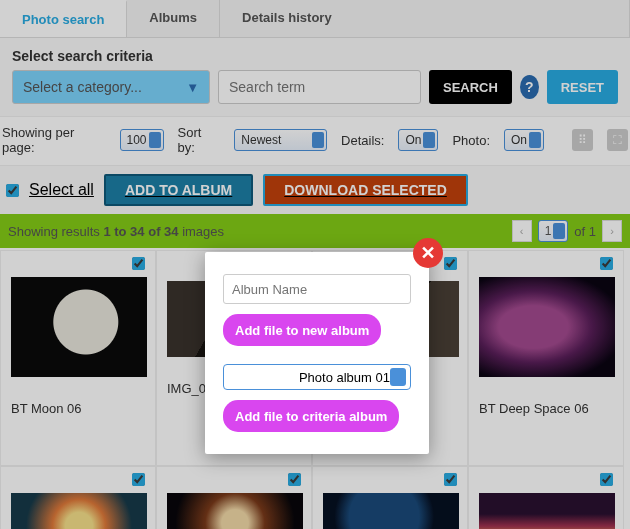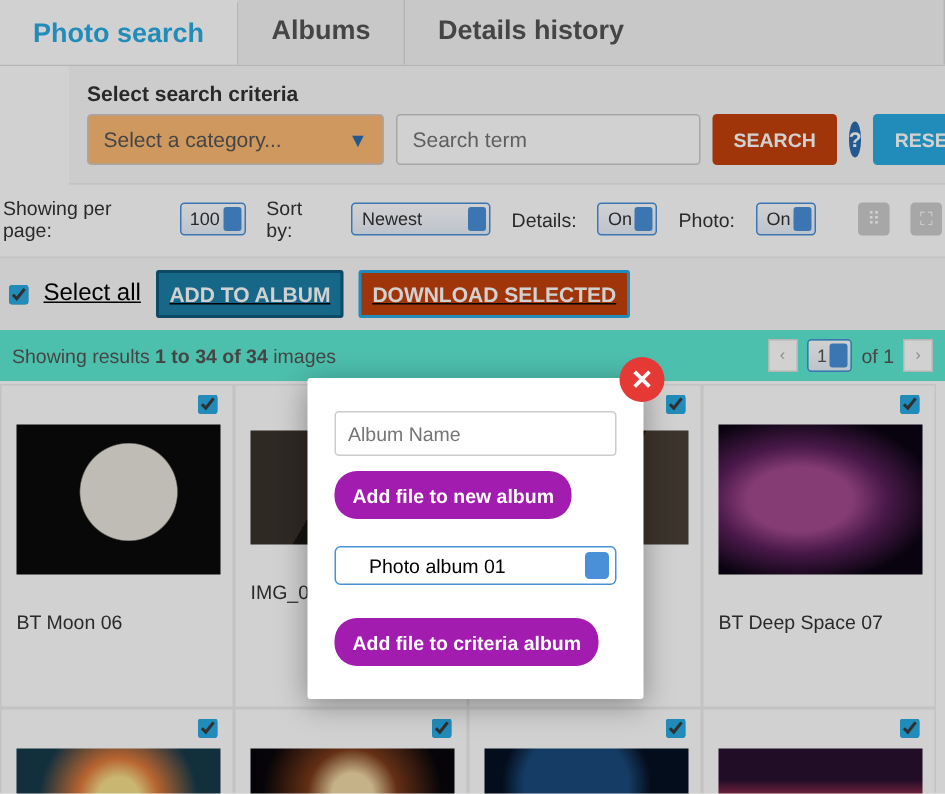--- a/index.html
+++ b/index.html
@@ -1,44 +1,44 @@
 <!DOCTYPE html>
 <html><head>
 <meta charset="utf-8">
 <style>
 * { box-sizing: border-box; margin: 0; padding: 0; font-family: Arial, Helvetica, sans-serif; }
 body { width: 630px; height: 529px; overflow: hidden; position: relative; background: #fff; }
 
 .tabs { display: flex; border-bottom: 1px solid #ddd; }
-.tab { padding: 10px 22px; font-size: 18px; font-weight: bold; color: #555; background: #f5f5f5; border-right: 1px solid #ddd; cursor: pointer; }
+.tab { padding: 10px 22px; font-size: 13px; font-weight: bold; color: #555; background: #f5f5f5; border-right: 1px solid #ddd; cursor: pointer; }
 .tab.active { color: #29abe2; background: #fff; border-top: 2px solid #fff; }
 .tab:last-child { flex: 1; }
 
-.criteria { padding: 10px 12px 12px 12px; background: #f9f9f9; border-bottom: 1px solid #eee; margin-left: 46px; }
+.criteria { padding: 10px 12px 12px 12px; background: #f9f9f9; border-bottom: 1px solid #eee; }
 .criteria-label { font-size: 14px; font-weight: bold; color: #333; margin-bottom: 6px; }
 .criteria-row { display: flex; gap: 8px; align-items: center; }
-.category-sel { flex: 0 0 198px; height: 34px; border: 1px solid #ccc; border-radius: 3px; background: #fdba74; display: flex; align-items: center; justify-content: space-between; padding: 0 10px; font-size: 14px; color: #555; }
+.category-sel { flex: 0 0 198px; height: 34px; border: 1px solid #ccc; border-radius: 3px; background: #7dd3fc; display: flex; align-items: center; justify-content: space-between; padding: 0 10px; font-size: 14px; color: #555; }
 .chevron { color: #2b6cb0; font-size: 13px; }
 .search-input { flex: 1; height: 34px; border: 1px solid #ccc; border-radius: 3px; padding: 0 10px; font-size: 14px; color: #888; }
 .btn { height: 34px; padding: 0 14px; border: none; border-radius: 3px; font-weight: bold; font-size: 13px; cursor: pointer; color: #fff; }
-.btn-search { background: #c2410c; }
+.btn-search { background: #000000; }
 .btn-reset { background: #29abe2; }
 .help-circle { width: 24px; height: 24px; border-radius: 50%; background: #2b6cb0; color: #fff; display: flex; align-items: center; justify-content: center; font-weight: bold; font-size: 14px; }
 
 .controls { display: flex; align-items: center; gap: 14px; padding: 8px 2px 10px 2px; font-size: 13px; color: #333; border-bottom: 1px solid #eee; }
 .sel-small { height: 22px; border: 1px solid #4a90d9; border-radius: 3px; background: linear-gradient(#fff,#e8f0fb); display: inline-flex; align-items: center; padding: 0 16px 0 6px; font-size: 12px; position: relative; }
 .sel-small::after { content: ""; position: absolute; right: 2px; top: 2px; bottom: 2px; width: 12px; background: #4a90d9; border-radius: 2px; }
 .iconbox { width: 22px; height: 22px; border-radius: 3px; background: #ccc; display: inline-flex; align-items: center; justify-content: center; color: #fff; font-size: 12px; }
 
 .actionbar { display: flex; align-items: center; gap: 10px; padding: 8px 6px; background: #f9f9f9; text-decoration: underline; }
 .chk { width: 13px; height: 13px; accent-color: #29abe2; }
-.btn-action { height: 32px; padding: 0 7px; border: 2px solid #0e5a7a; background: #1d7fa6; color: #fff; font-weight: bold; font-size: 14px; border-radius: 2px; cursor: pointer; }
+.btn-action { height: 32px; padding: 0 19px; border: 2px solid #0e5a7a; background: #1d7fa6; color: #fff; font-weight: bold; font-size: 14px; border-radius: 2px; cursor: pointer; }
 .btn-action.alt { background: #c2410c; border-color: #29abe2; }
 
-.results-bar { display: flex; align-items: center; justify-content: space-between; padding: 6px 8px; font-size: 13px; color: #555; background: #5eead4; }
+.results-bar { display: flex; align-items: center; justify-content: space-between; padding: 6px 8px; font-size: 13px; color: #555; background: #84cc16; }
 .pager { display: flex; align-items: center; gap: 6px; }
 .pager-btn { width: 20px; height: 22px; border: 1px solid #ddd; background: #fff; color: #aaa; display: flex; align-items: center; justify-content: center; font-size: 11px; }
 
 .grid { display: flex; flex-wrap: wrap; padding: 2px 0 0 0; }
 .cell { width: 156px; height: 216px; border: 1px solid #eee; padding: 8px 10px; position: relative; }
 .cell-chk { position: absolute; top: 6px; right: 10px; }
 .thumb { width: 136px; height: 100px; margin-top: 18px; background: #000; display: block; }
 .cap { font-size: 13px; color: #333; margin-top: 24px; }
 
 .thumb.moon { background: radial-gradient(circle at 55% 45%, #e8e6dc 0 32px, #0a0a0a 33px); }
@@ -47,22 +47,22 @@
 .thumb.blur { background: radial-gradient(circle at 50% 55%, #f6e08a 0 18%, #e07a3a 35%, #163a4a 70%); }
 .thumb.neb { background: radial-gradient(circle at 50% 50%, #f2d9a8 0 18%, #7a3a1a 40%, #08060a 80%); }
 .thumb.planet { background: radial-gradient(circle at 45% 40%, #1a4a7a 0 42%, #061022 60%); }
 .thumb.sunset { background: linear-gradient(#2a1030 0 35%, #a03050 55%, #e8a050 75%, #1a1a2a 90%); }
 
 .row2 .thumb { height: 60px; margin-top: 18px; }
 
 .overlay { position: absolute; inset: 0; background: rgba(0,0,0,0.18); z-index: 5; }
 .modal { position: absolute; left: 205px; top: 252px; width: 224px; background: #fff; border-radius: 2px; box-shadow: 0 4px 20px rgba(0,0,0,0.35); padding: 22px 18px; z-index: 6; }
 .modal input[type=text] { width: 100%; height: 30px; border: 1px solid #ccc; border-radius: 3px; padding: 0 8px; font-size: 13px; color: #555; margin-bottom: 10px; }
-.modal .mbtn { display: block; background: #a21caf; color: #fff; border: none; border-radius: 15px; height: 32px; padding: 0 12px; font-size: 13px; font-weight: bold; cursor: pointer; margin-bottom: 18px; }
-.modal-sel { width: 100%; height: 26px; border: 1px solid #4a90d9; border-radius: 4px; display: flex; align-items: center; justify-content: space-between; padding: 0 4px 0 22px; font-size: 13px; margin-bottom: 22px; background: #fff; }
+.modal .mbtn { display: block; background: #d946ef; color: #fff; border: none; border-radius: 15px; height: 32px; padding: 0 12px; font-size: 13px; font-weight: bold; cursor: pointer; margin-bottom: 18px; }
+.modal-sel { width: 100%; height: 26px; border: 1px solid #4a90d9; border-radius: 4px; display: flex; align-items: center; justify-content: flex-end; padding: 0 4px 0 22px; font-size: 13px; margin-bottom: 10px; background: #fff; }
 .modal-sel .car { width: 16px; height: 18px; background: #4a90d9; border-radius: 3px; }
 .close-x { position: absolute; right: -14px; top: -14px; width: 30px; height: 30px; border-radius: 50%; background: #e53935; color: #fff; display: flex; align-items: center; justify-content: center; font-size: 18px; font-weight: bold; cursor: pointer; z-index: 7; }
 </style>
 </head>
 <body>
 
 <div class="tabs">
   <div class="tab active">Photo search</div>
   <div class="tab">Albums</div>
   <div class="tab">Details history</div>
@@ -127,21 +127,21 @@
       <div class="cap">IMG_0</div>
     </div>
     <div class="cell">
       <input type="checkbox" class="chk cell-chk" checked="" style="">
       <div class="thumb desk"></div>
       <div class="cap"></div>
     </div>
     <div class="cell">
       <input type="checkbox" class="chk cell-chk" checked="" style="">
       <div class="thumb deep"></div>
-      <div class="cap">BT Deep Space 07</div>
+      <div class="cap">BT Deep Space 06</div>
     </div>
     <div class="cell row2">
       <input type="checkbox" class="chk cell-chk" checked="" style="">
       <div class="thumb blur"></div>
       <div class="cap"></div>
     </div>
     <div class="cell row2">
       <input type="checkbox" class="chk cell-chk" checked="" style="">
       <div class="thumb neb"></div>
       <div class="cap"></div>

